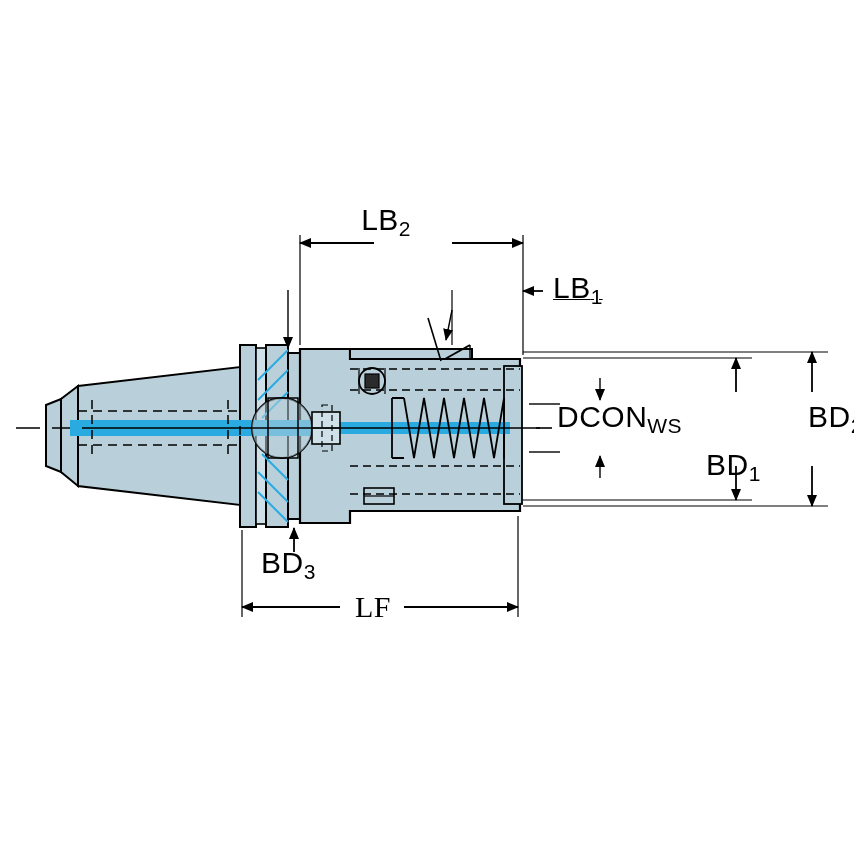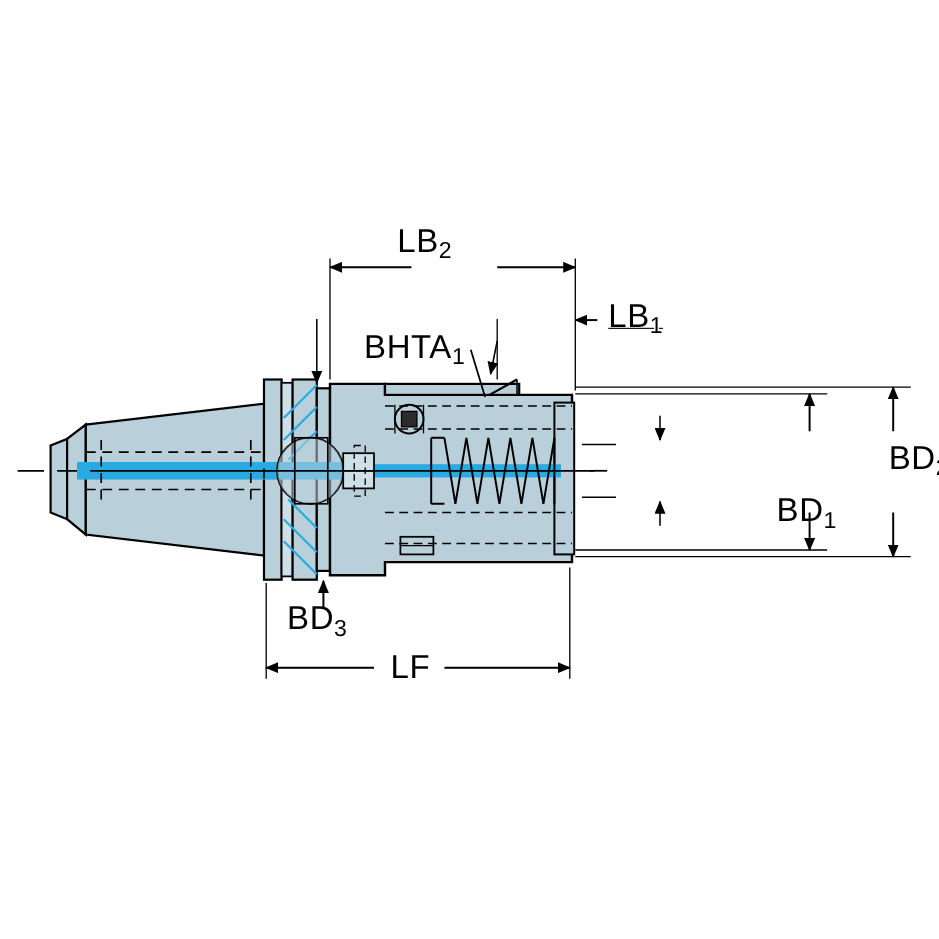--- a/index.html
+++ b/index.html
@@ -197,34 +197,34 @@
   </svg>
 
   <div class="lbl" style="left:386px; top:222px; transform:translate(-50%,-50%);">
     <span class="main">LB</span><span class="sub">2</span>
   </div>
 
   <div class="lbl" style="left:553px; top:273px;text-decoration:underline;">
     <span class="main">LB</span><span class="sub">1</span>
   </div>
 
-  <div class="lbl" style="left:331px; top:301px;">
-    <span class="main">BHTA</span><span class="sub">1</span>
-  </div>
-
+
+  <div class="lbl" style="left:557px; top:419px; transform:translate(0,-50%);">
+    <span class="main">DCON</span><span class="sub">WS</span>
+  </div>
 
   <div class="lbl" style="left:706px; top:419px; transform:translate(0,-50%);margin-top:48px;">
     <span class="main">BD</span><span class="sub">1</span>
   </div>
 
   <div class="lbl" style="left:808px; top:419px; transform:translate(0,-50%);text-align:center;">
     <span class="main">BD</span><span class="sub">2</span>
   </div>
 
   <div class="lbl" style="left:261px; top:548px;">
     <span class="main">BD</span><span class="sub">3</span>
   </div>
 
-  <div class="lbl" style="left:355px; top:592px;">
+  <div class="lbl" style="left:355px; top:592px;font-family:Liberation Serif, serif;">
     <span class="main">LF</span><span class="sub"></span>
   </div>
 
 </div>
 
 </body></html>

